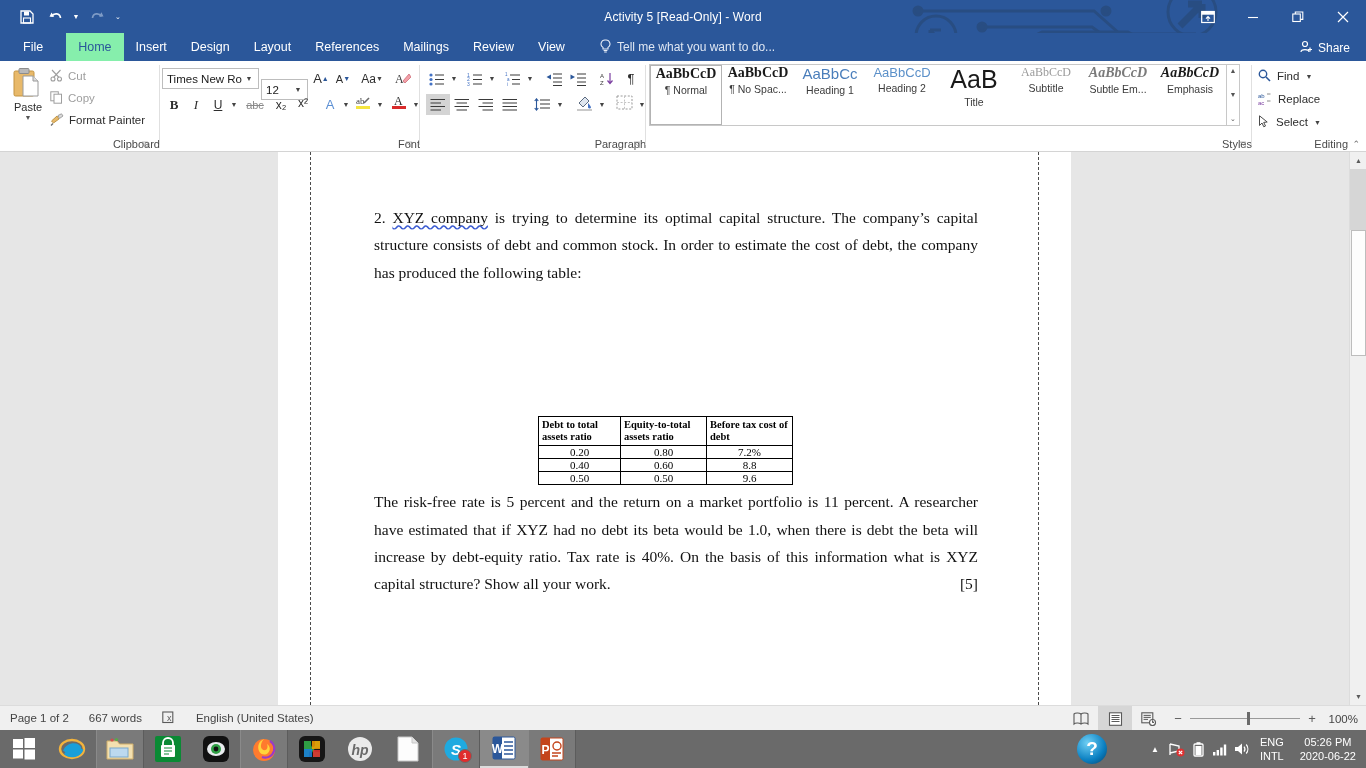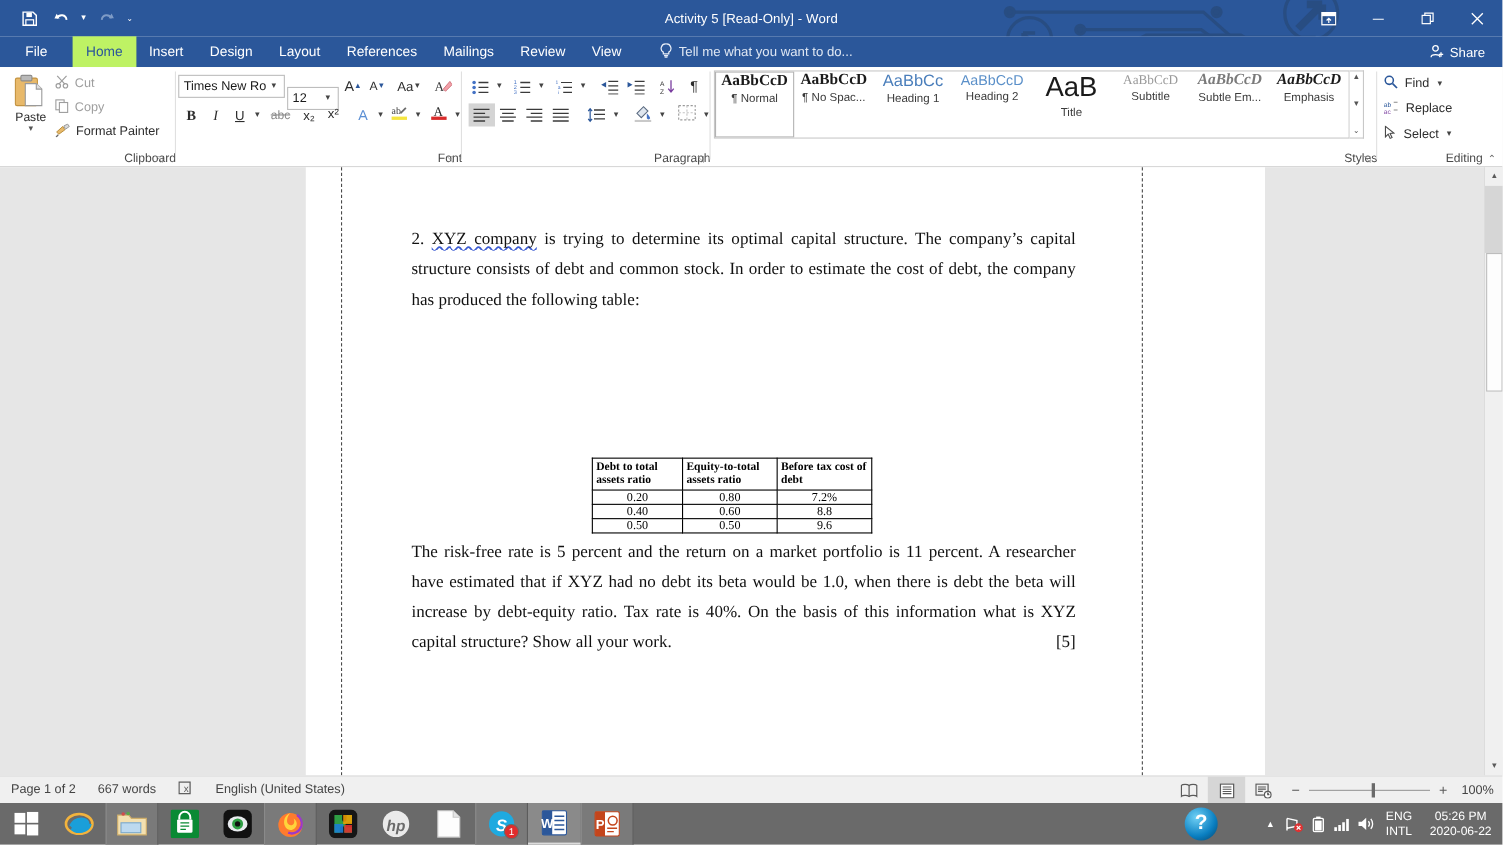--- a/index.html
+++ b/index.html
@@ -40,21 +40,21 @@
   .tabstrip {
     position: absolute; top: 33px; left: 0; width: 1366px; height: 28px;
     background: #2b579a;
   }
   .tabs { position: absolute; left: 0; top: 0; display: flex; height: 28px; align-items: stretch; }
   .tab {
     padding: 0 12px; display: flex; align-items: center;
     color: #ffffff; font-size: 12.5px; height: 28px;
   }
   .tab.file { padding: 0 23px; }
-  .tab.active { background: #bef264; color: #2b579a; font-weight: 400; }
+  .tab.active { background: #86efac; color: #2b579a; font-weight: 400; }
   .tellme {
     position: absolute; left: 600px; top: 0; height: 28px;
     display: flex; align-items: center; gap: 6px;
     color: #dfe7f3; font-size: 12px;
   }
   .bulb { font-size: 12px; color: #ffe38a; }
   .share-btn {
     position: absolute; right: 8px; top: 4px; height: 21px;
     display: flex; align-items: center; gap: 5px;
     color: #ffffff; font-size: 12px; padding: 0 8px;
@@ -125,21 +125,21 @@
     font-size: 11.5px; color: #2d2d2d; height: 20px;
   }
   .ribbon-collapse { position: absolute; right: 6px; bottom: 2px; font-size: 9px; color: #6a6a6a; }
 
   
   .docarea {
     position: absolute; top: 152px; left: 0; width: 1366px; height: 553px;
     background: #e6e6e6;
   }
   .page {
-    position: absolute; left: 278px; top: 0; width: 872px; height: 553px;
+    position: absolute; left: 278px; top: 0; width: 793px; height: 553px;
     background: #ffffff;
   }
   .mrg { position: absolute; top: 0; height: 553px; width: 0;
          border-left: 1px dashed #4a4a4a; }
   .mrg.l { left: 32px; } .mrg.r { left: 760px; }
 
   .doc-content { position: absolute; left: 96px; top: 52px; width: 604px; }
   .para {
     font-family: "Liberation Serif", serif;
     font-size: 15.5px; color: #111;

